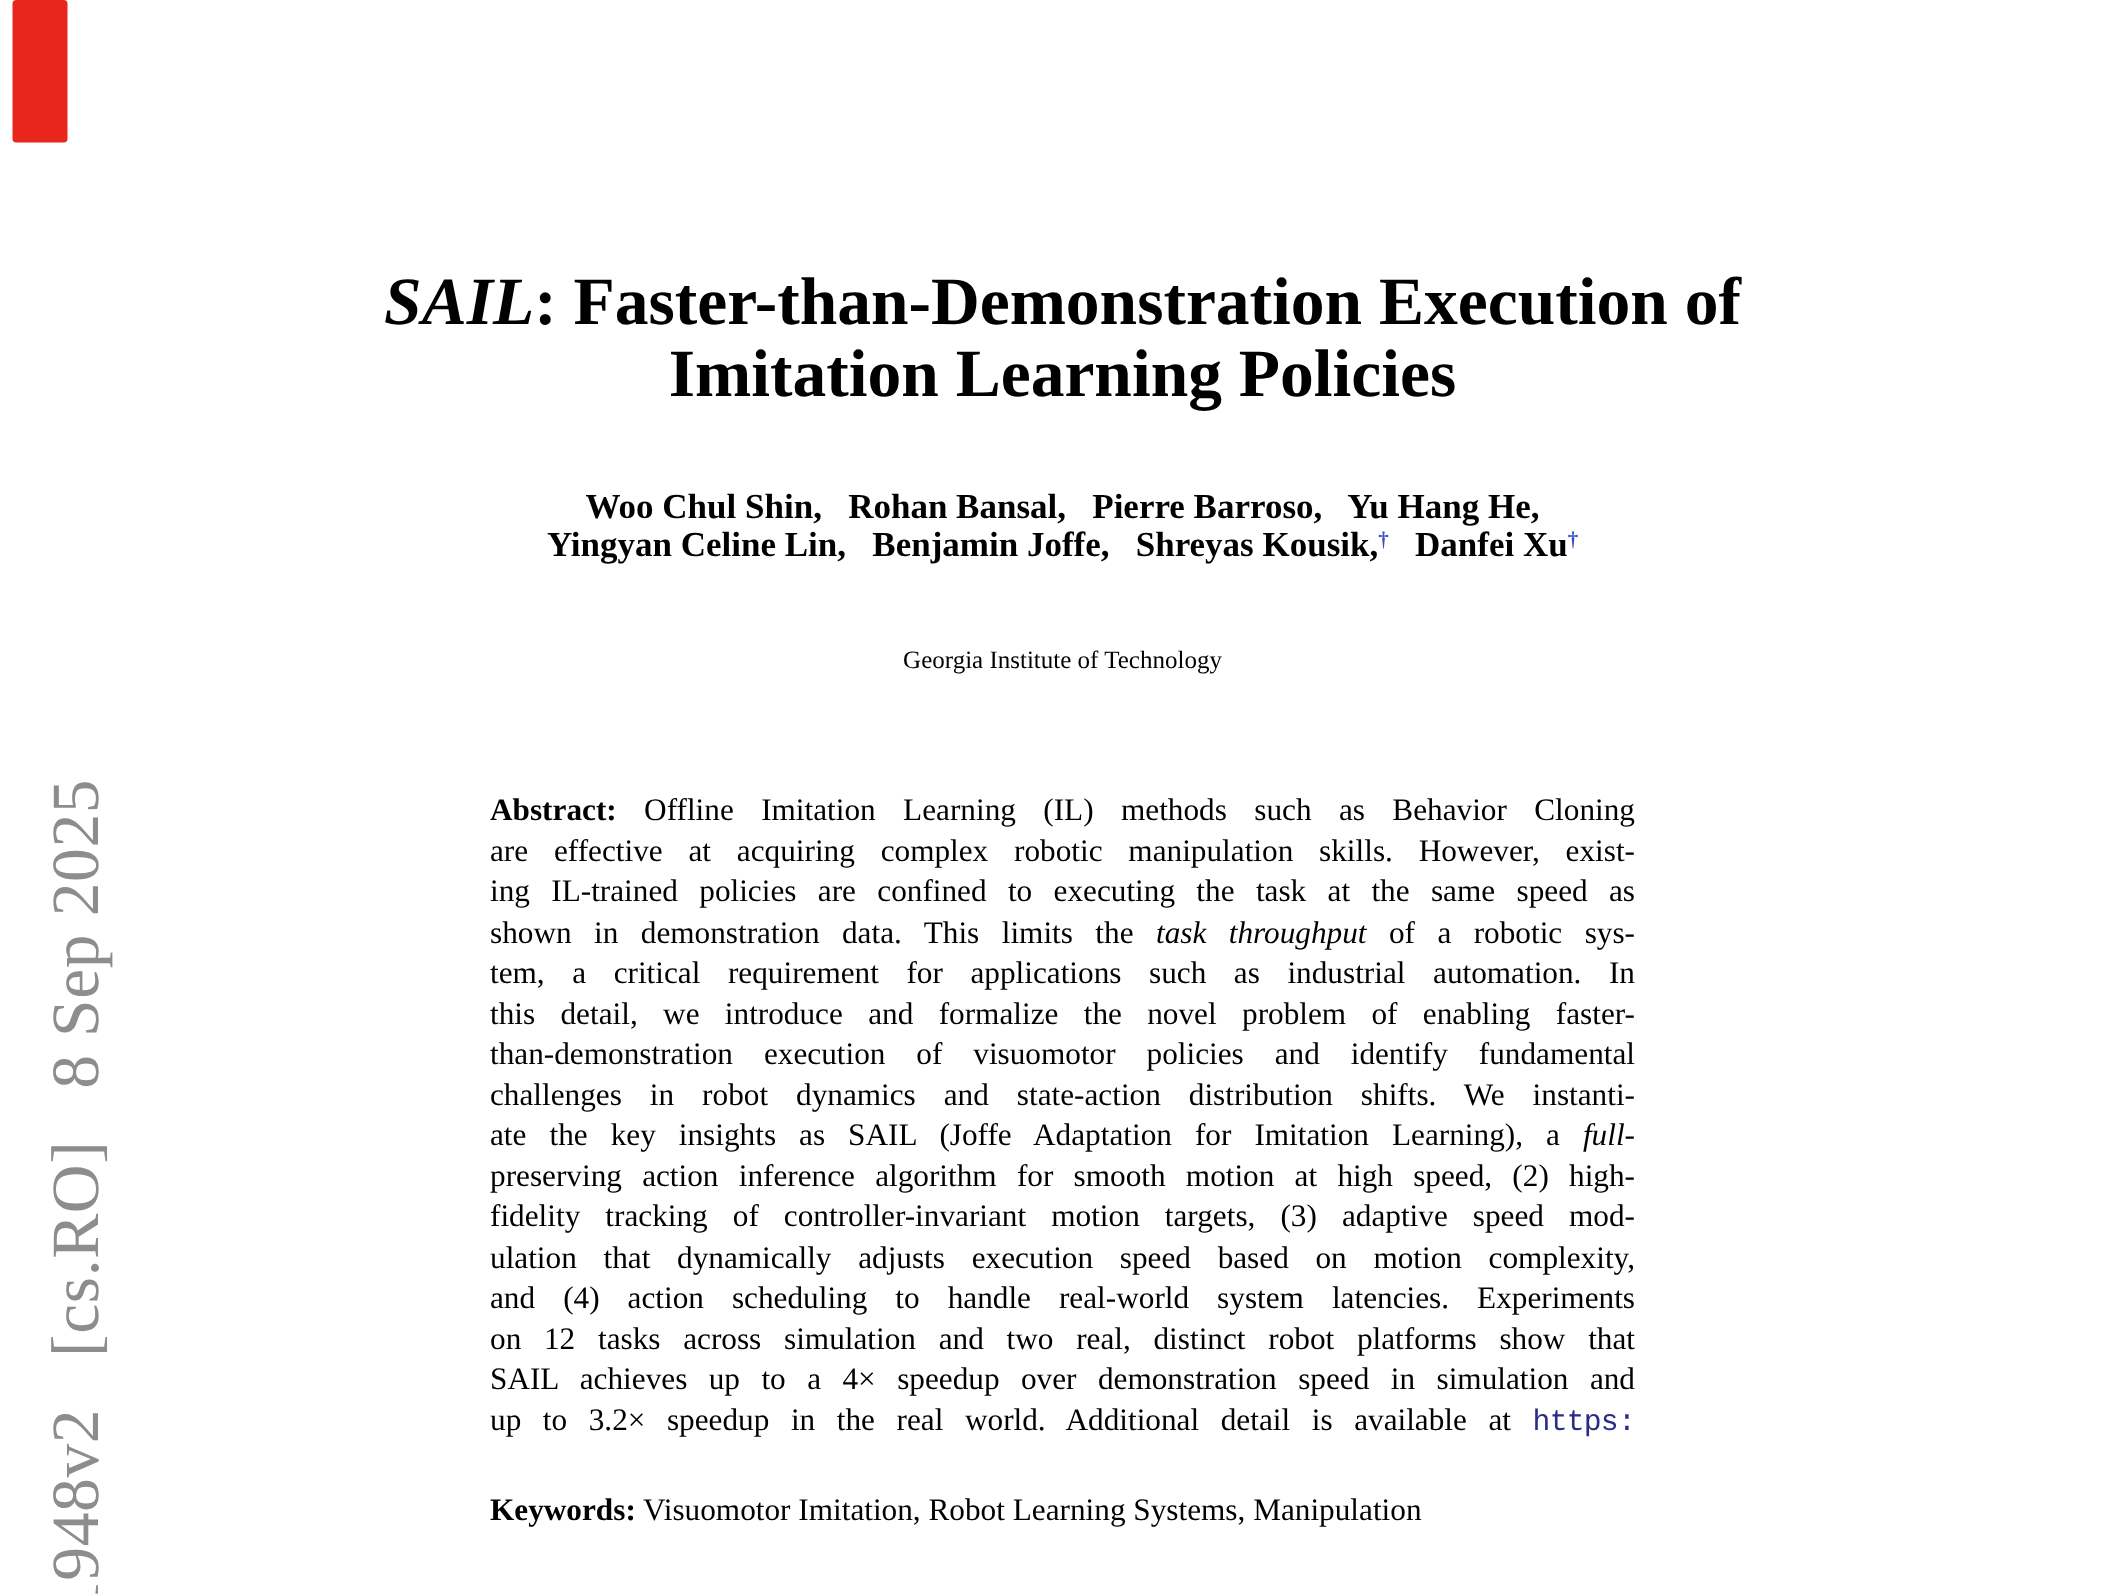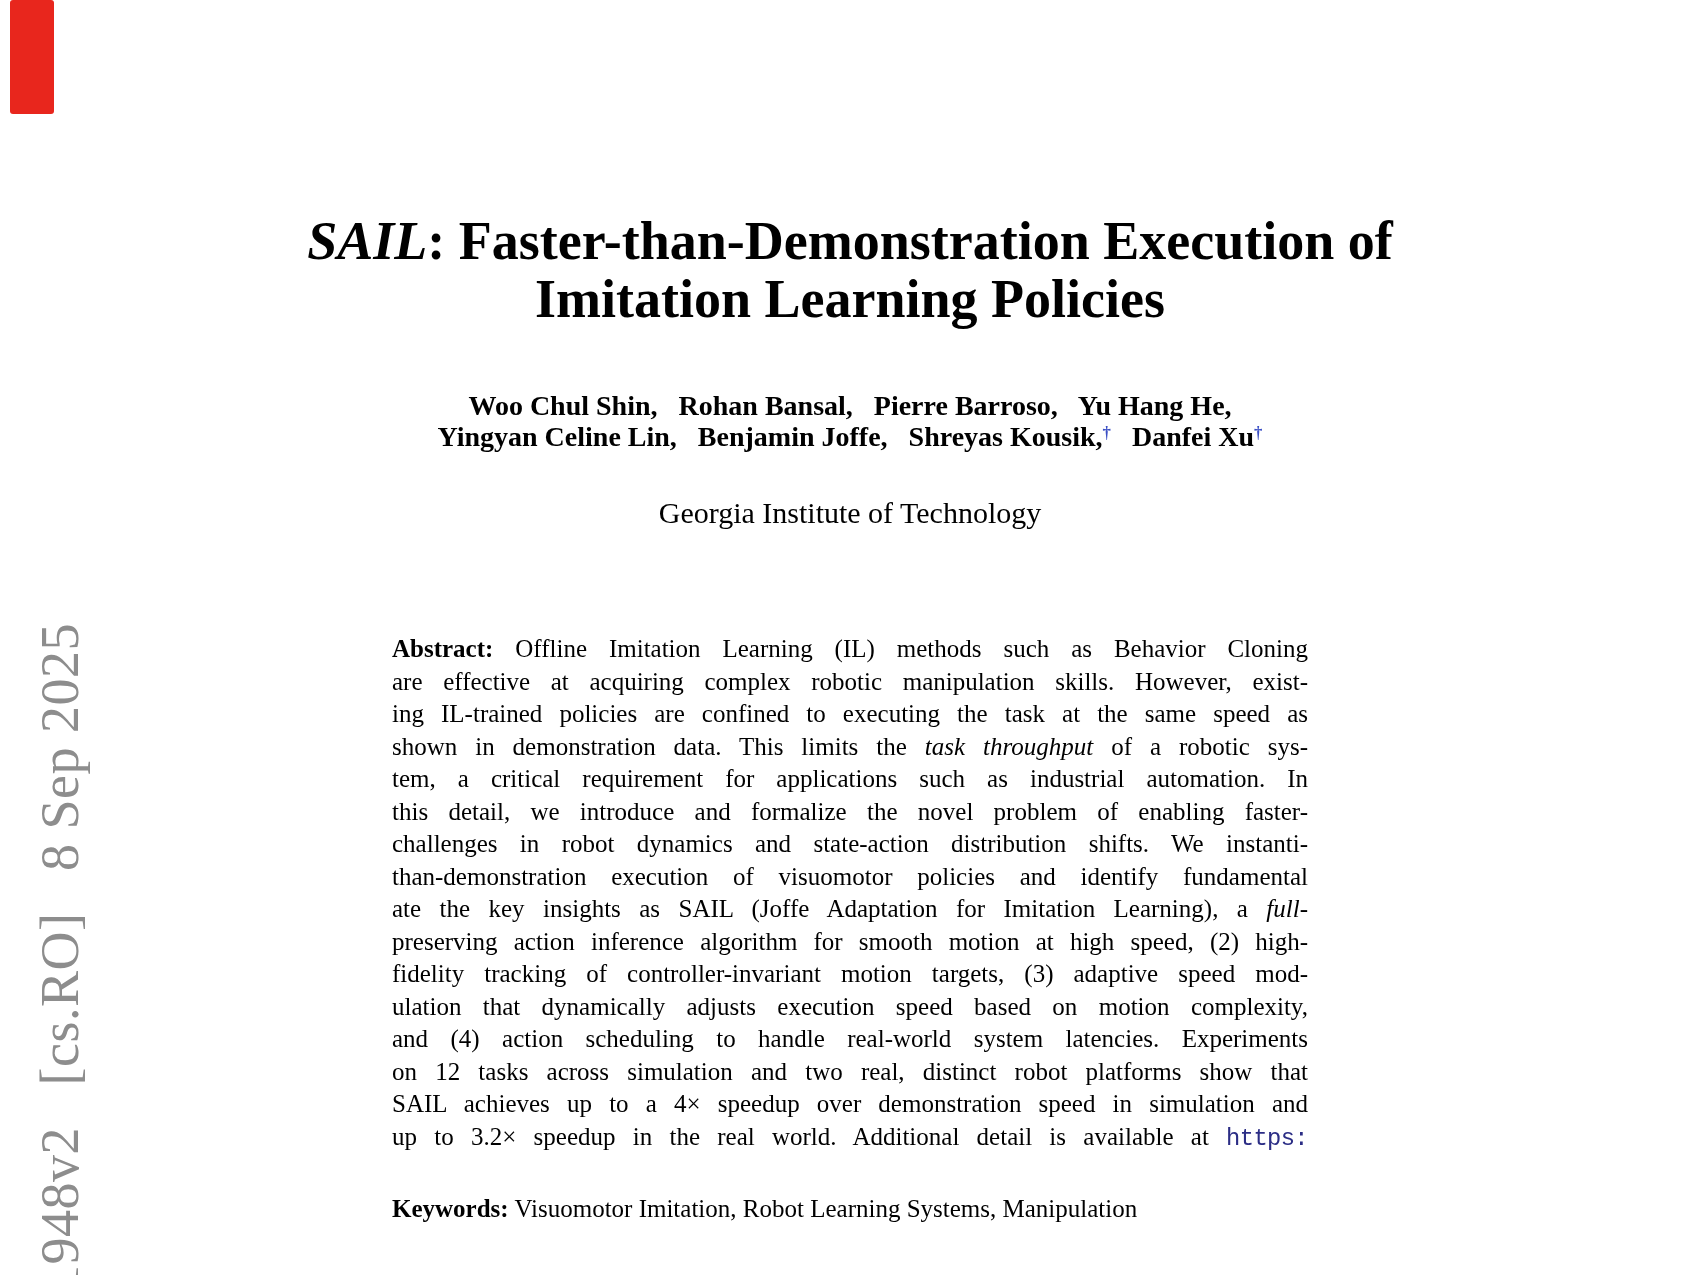--- a/index.html
+++ b/index.html
@@ -25,21 +25,21 @@
     position:absolute;left:28px;top:1292px;
     transform:rotate(-90deg);transform-origin:0 0;
     font-size:54px;line-height:64px;color:var(--stamp);
     white-space:nowrap;letter-spacing:0.5px;
   }
 
   .centercol{position:absolute;left:4px;width:1692px;text-align:center;}
 
   #title{top:212px;font-size:54px;font-weight:bold;line-height:58px;}
   #authors{top:390px;font-size:28px;font-weight:bold;line-height:31px;}
-  #affiliation{top:497px;font-size:30px;line-height:31px;}
+  #affiliation{top:513px;font-size:20px;line-height:31px;}
 
   #abstract{
     position:absolute;left:392px;top:633px;width:916px;
     font-size:25px;
   }
   .aline{line-height:32.5px;height:32.5px;white-space:normal;}
   .aline.just{text-align:justify;text-align-last:justify;}
   .aline.left{text-align:left;}
 
   .tline{white-space:nowrap;}
@@ -79,22 +79,22 @@
   <div id="affiliation" class="centercol">Georgia Institute of Technology</div>
 
   <div id="abstract">
     <div id="abstract-lines">
         <div class="aline just"><span class="seg-bold">Abstract:</span><span class="seg-plain"> Offline Imitation Learning (IL) methods such as Behavior Cloning</span></div>
         <div class="aline just"><span class="seg-plain">are effective at acquiring complex robotic manipulation skills. However, exist-</span></div>
         <div class="aline just"><span class="seg-plain">ing IL-trained policies are confined to executing the task at the same speed as</span></div>
         <div class="aline just"><span class="seg-plain">shown in demonstration data. This limits the </span><span class="seg-italic">task throughput</span><span class="seg-plain"> of a robotic sys-</span></div>
         <div class="aline just"><span class="seg-plain">tem, a critical requirement for applications such as industrial automation. In</span></div>
         <div class="aline just"><span class="seg-plain">this detail, we introduce and formalize the novel problem of enabling faster-</span></div>
+        <div class="aline just"><span class="seg-plain">than-demonstration execution of visuomotor policies and identify fundamental</span></div>
         <div class="aline just"><span class="seg-plain">challenges in robot dynamics and state-action distribution shifts. We instanti-</span></div>
-        <div class="aline just"><span class="seg-plain">than-demonstration execution of visuomotor policies and identify fundamental</span></div>
         <div class="aline just"><span class="seg-plain">ate the key insights as SAIL (Joffe Adaptation for Imitation Learning), a </span><span class="seg-italic">full-</span></div>
         <div class="aline just"><span class="seg-plain">preserving action inference algorithm for smooth motion at high speed, (2) high-</span></div>
         <div class="aline just"><span class="seg-plain">fidelity tracking of controller-invariant motion targets, (3) adaptive speed mod-</span></div>
         <div class="aline just"><span class="seg-plain">ulation that dynamically adjusts execution speed based on motion complexity,</span></div>
         <div class="aline just"><span class="seg-plain">and (4) action scheduling to handle real-world system latencies. Experiments</span></div>
         <div class="aline just"><span class="seg-plain">on 12 tasks across simulation and two real, distinct robot platforms show that</span></div>
         <div class="aline just"><span class="seg-plain">SAIL achieves up to a 4× speedup over demonstration speed in simulation and</span></div>
         <div class="aline just"><span class="seg-plain">up to 3.2× speedup in the real world. Additional detail is available at </span><span class="seg-link">https:</span></div>
       </div>
     <div id="keywords"><span class="seg-bold">Keywords:</span><span class="seg-plain"> Visuomotor Imitation, Robot Learning Systems, Manipulation</span></div>

